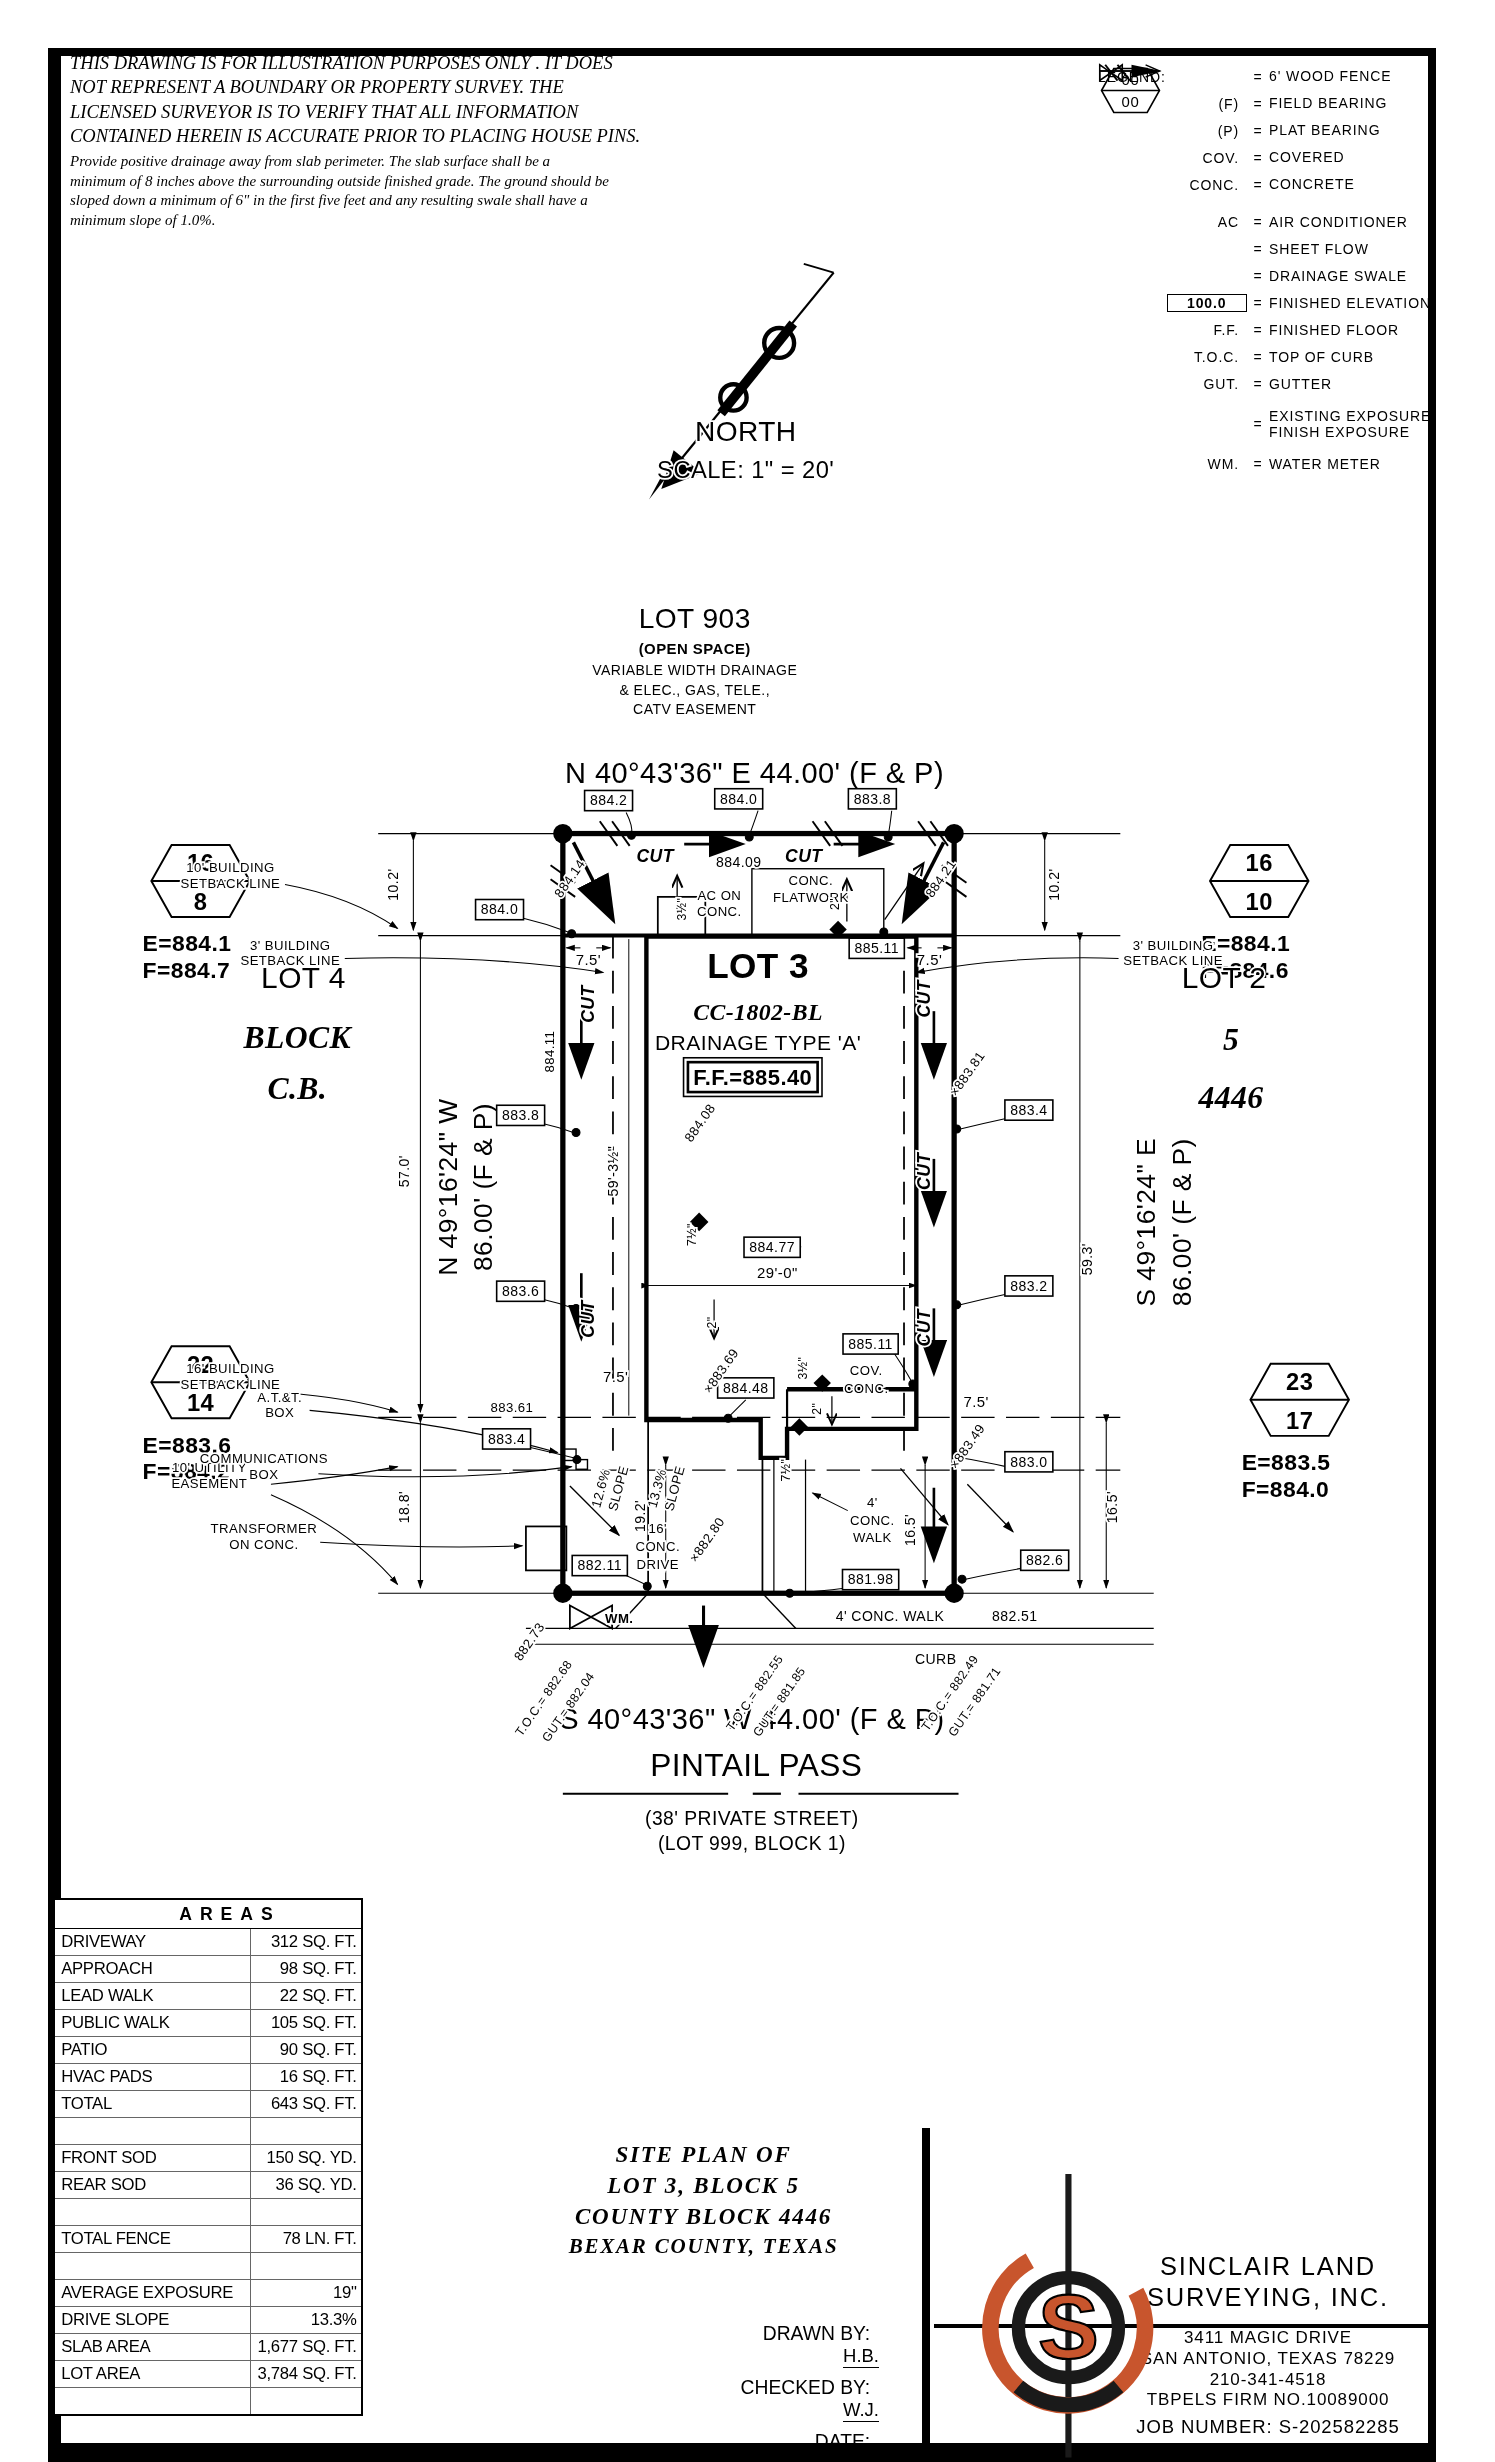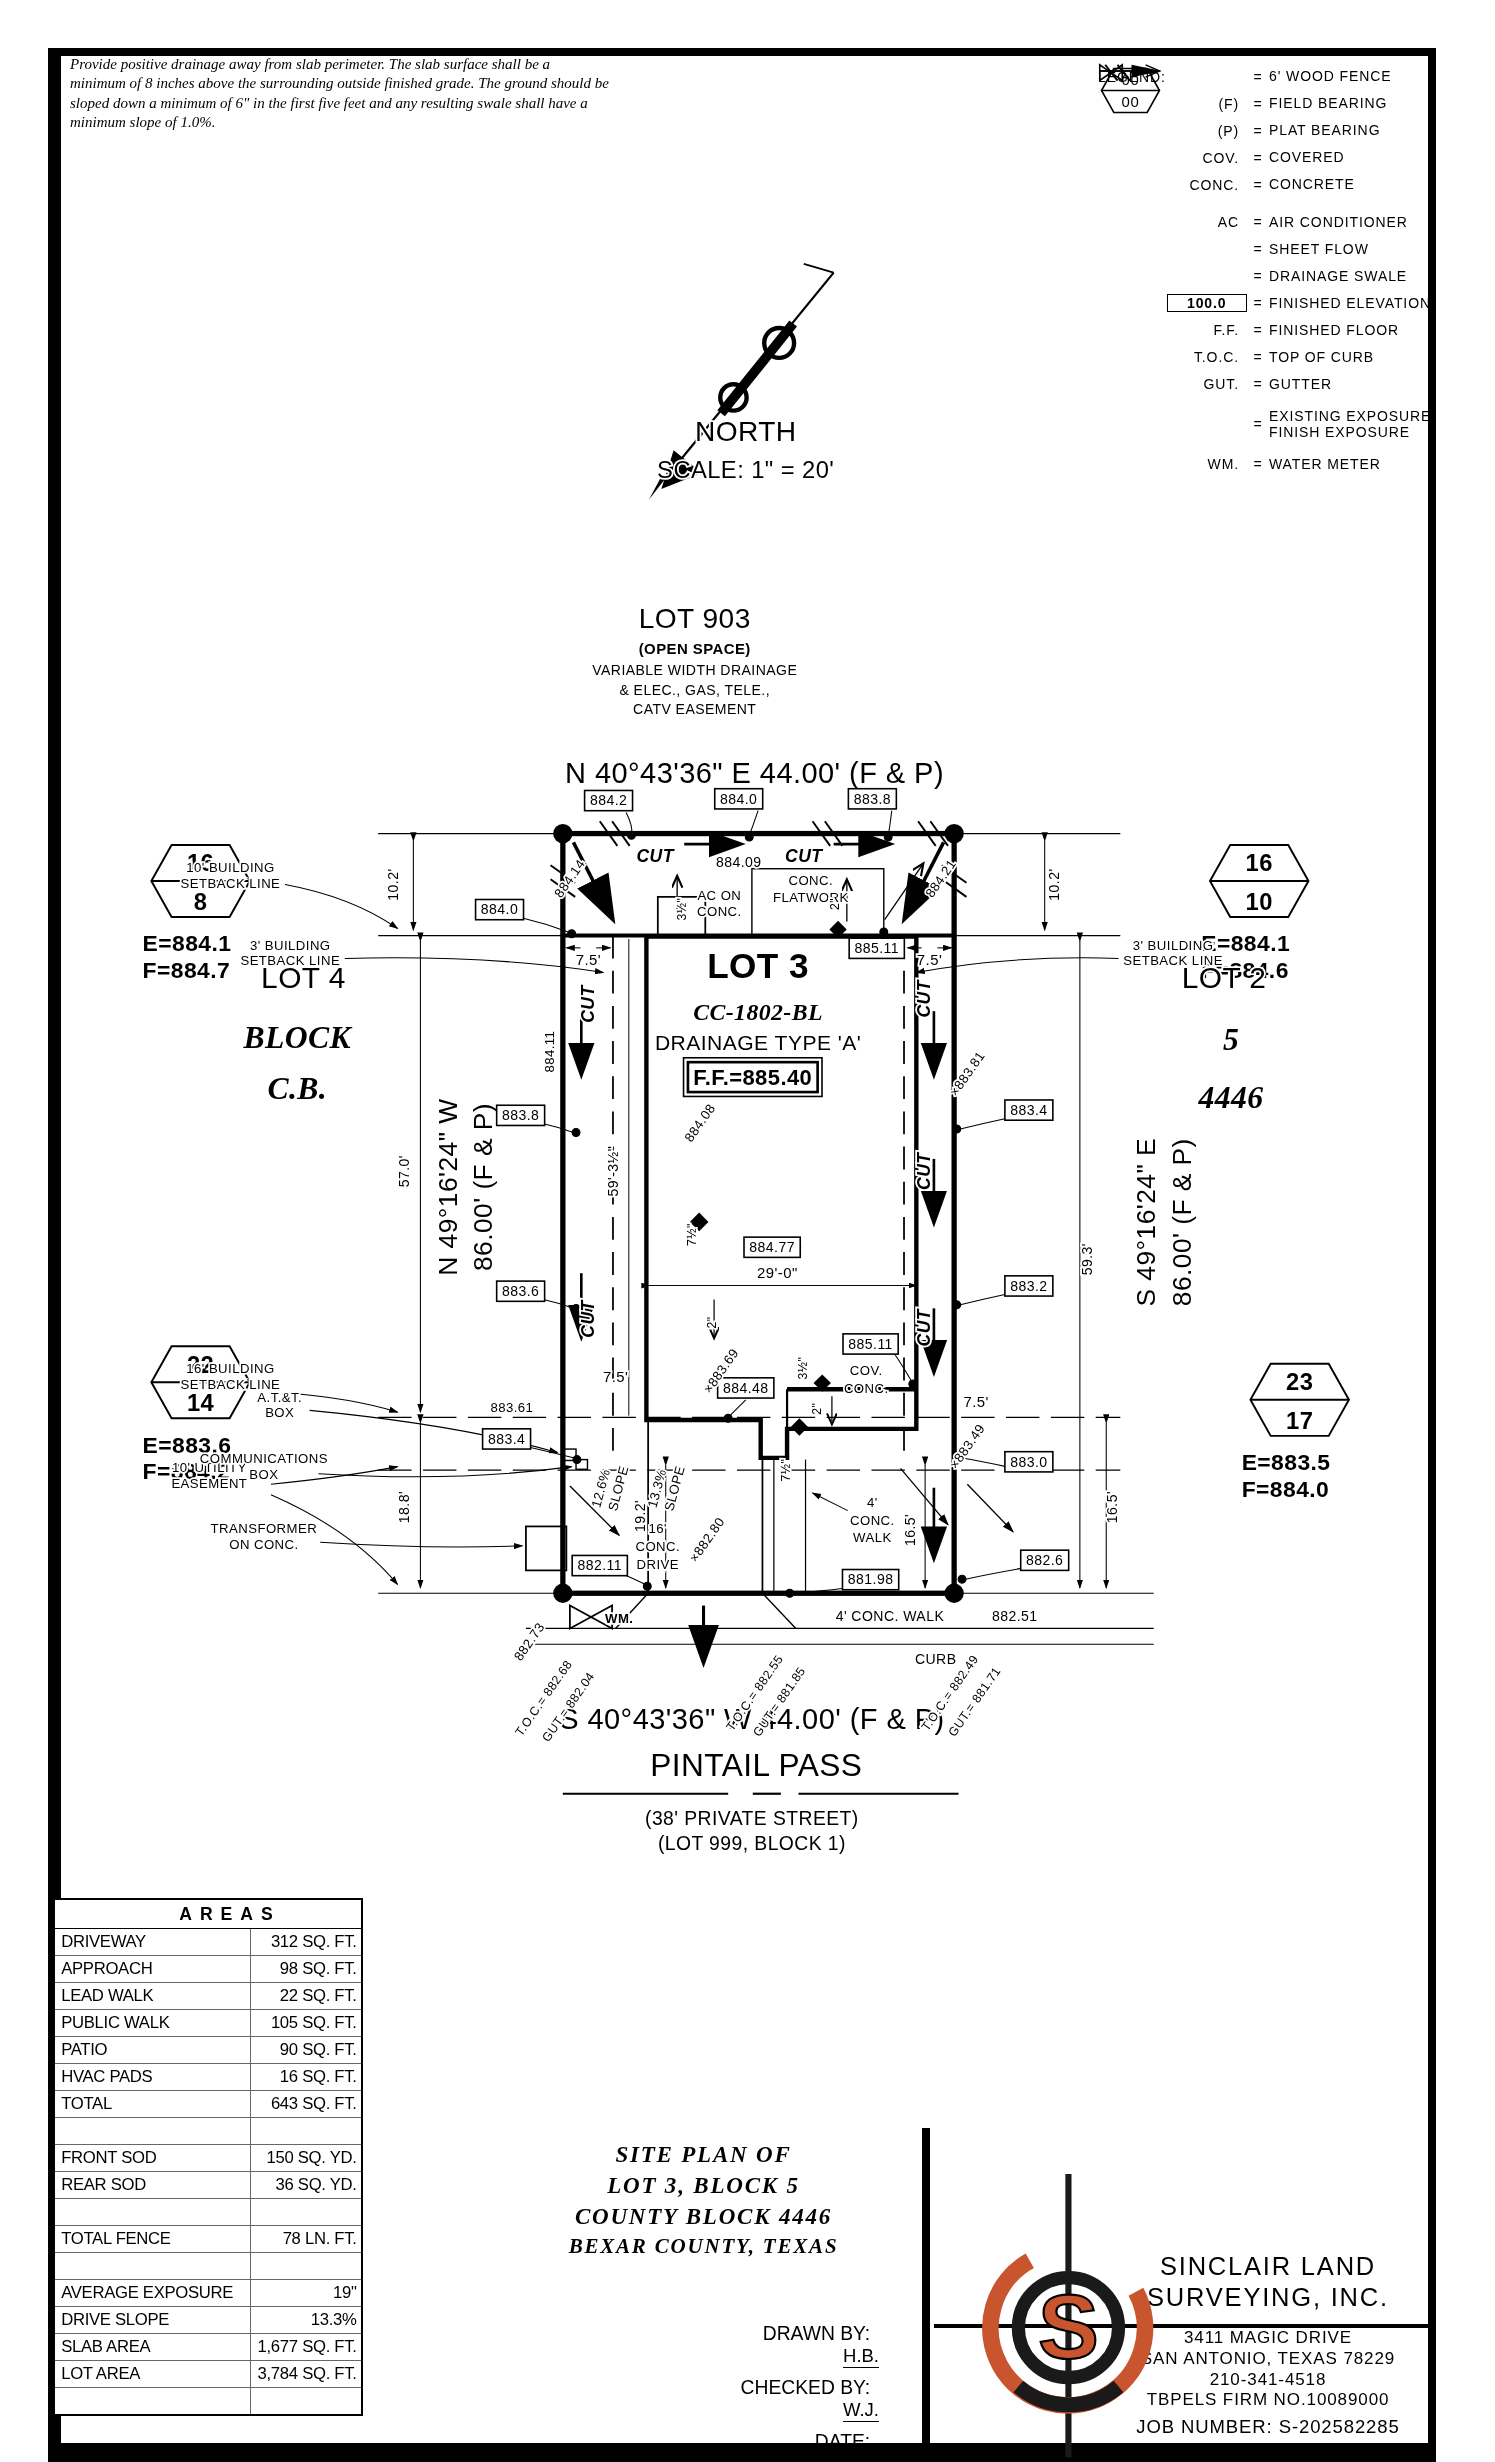--- a/index.html
+++ b/index.html
@@ -63,20 +63,24 @@
 <body>
 
 <div id="page">
 
   <div class="border" style="left:48px;top:48px;width:13px;height:2414px;"></div>
   <div class="border" style="left:48px;top:48px;width:1388px;height:8px;"></div>
   <div class="border" style="left:1428px;top:48px;width:8px;height:2414px;"></div>
   <div class="border" style="left:48px;top:2443px;width:1388px;height:19.3px;"></div>
 
   <div id="disclaimer">
+    <div class="p1">THIS DRAWING IS FOR ILLUSTRATION PURPOSES ONLY . IT DOES
+NOT REPRESENT A BOUNDARY OR PROPERTY SURVEY. THE
+LICENSED SURVEYOR IS TO VERIFY THAT ALL INFORMATION
+CONTAINED HEREIN IS ACCURATE PRIOR TO PLACING HOUSE PINS.</div>
     <div class="p2">Provide positive drainage away from slab perimeter. The slab surface shall be a
 minimum of 8 inches above the surrounding outside finished grade. The ground should be
 sloped down a minimum of 6" in the first five feet and any resulting swale shall have a
 minimum slope of 1.0%.</div>
   </div>
 
   <div id="legend">
     <div id="legend-rows">
         <div class="legend-row">
           <span class="lg-title">LEGEND:</span>

